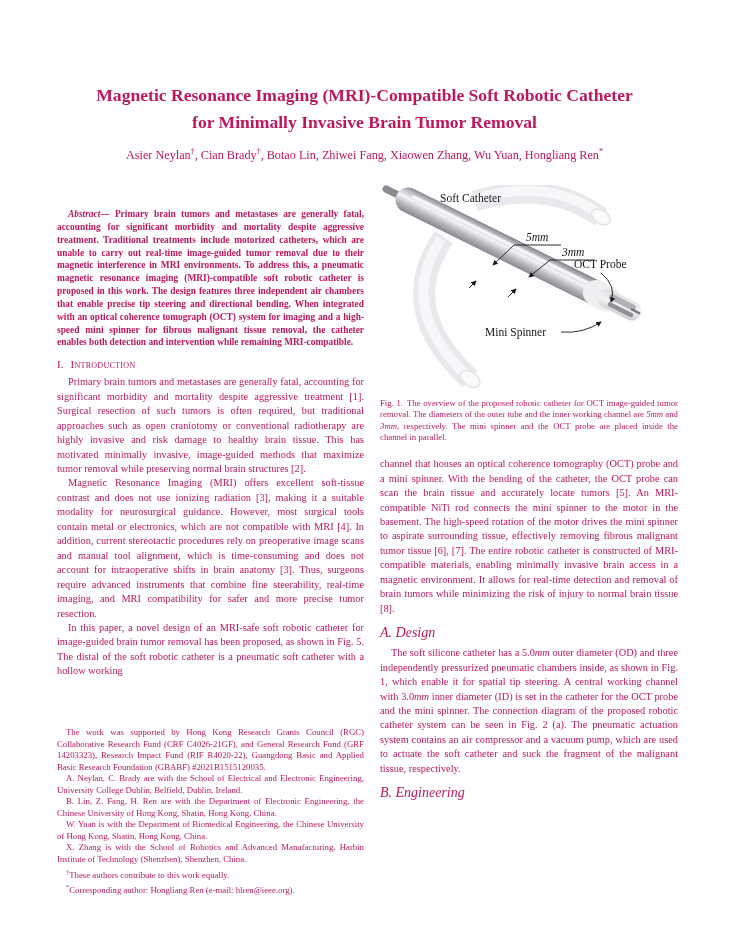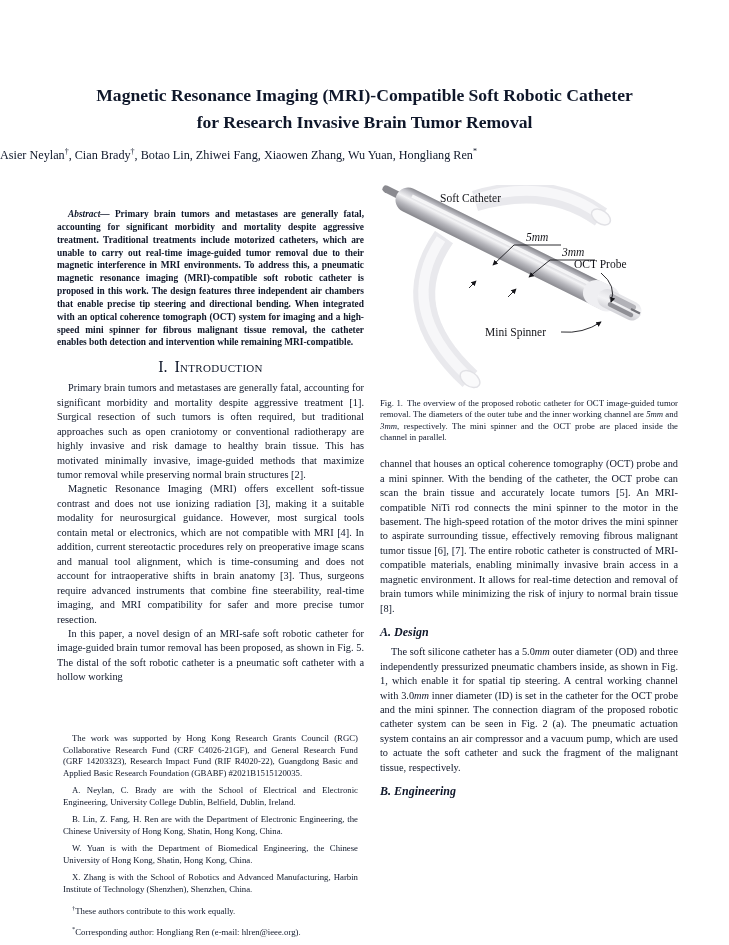--- a/index.html
+++ b/index.html
@@ -2,66 +2,66 @@
 <html><head>
 <meta charset="utf-8">
 <style>
   html, body { margin: 0; padding: 0; background: #ffffff; }
   .page {
     position: relative;
     width: 729px;
     height: 945px;
     background: #ffffff;
     font-family: "Liberation Serif", "DejaVu Serif", serif;
-    color: #0f172a;
+    color: #be185d;
     overflow: hidden;
   }
 
   
   .title-block {
     position: absolute; top: 82px; left: 0; width: 100%;
     text-align: center; font-weight: 700;
     font-size: 17.6px; line-height: 26.5px;
   }
   .authors-line {
     position: absolute; top: 147px; left: 0; width: 100%;
-    text-align: left; font-size: 12.2px;
+    text-align: center; font-size: 12.2px;
   }
   .authors-line sup { font-size: 8px; }
 
   
   .col-left  { position: absolute; left: 57px;  top: 190px; width: 307px; text-align: justify; margin-top: 18px; }
   .col-right { position: absolute; left: 380px; top: 185px; width: 298px; text-align: justify; }
 
   .abstract {
     margin: 0; font-size: 9.4px; font-weight: 700;
     line-height: 12.85px; text-indent: 11px;
   }
   .abstract .abs-label { font-style: italic; }
 
   .sec-h {
-    font-size: 16px; font-weight: 400; text-align: center;
+    font-size: 11px; font-weight: 400; 
     margin: 9px 0 5px; text-indent: 0;
   }
   .h-num { margin-right: 7px; }
   .h-sc  { font-variant: small-caps; letter-spacing: .3px; }
 
   .sub-h {
-    font-size: 12px; font-style: italic; font-weight: 700;
+    font-size: 14px; font-style: italic; font-weight: 400;
     text-align: left; text-indent: 0; margin: 9px 0 5px;
   }
 
   .bp { font-size: 10.35px; line-height: 14.45px; margin: 0; text-indent: 11px; }
   .bp .it { font-style: italic; }
 
   .footnotes {
     position: absolute; left: 57px; top: 727px; width: 307px;
     text-align: justify; font-size: 8.75px; line-height: 11.55px;
   }
-  .footnotes p { margin: 6px; text-indent: 9px; }
+  .footnotes p { margin: 0; text-indent: 9px; }
   .footnotes sup { font-size: 6.5px; }
 
   
   figure { margin: 0; }
   .fig-wrap { margin: 0 0 4px; text-align: right; }
   .fig-caption {
     font-size: 8.75px; line-height: 11.3px; text-align: justify;
     margin: 2px 0 14px; text-indent: 0;
   }
   .fig-caption .cap-tag { margin-right: 4px; }
@@ -74,21 +74,21 @@
   .fig1 .dim-txt { font-style: italic; }
   .fig1 .ann { stroke: #15151a; stroke-width: 0.9; fill: none; }
 </style>
 </head>
 <body>
 
 <div class="page">
 
   <div class="title-block">
     <div>Magnetic Resonance Imaging (MRI)-Compatible Soft Robotic Catheter</div>
-    <div>for Research Invasive Brain Tumor Removal</div>
+    <div>for Minimally Invasive Brain Tumor Removal</div>
   </div>
 
   <div class="authors-line"><span>Asier Neylan</span><sup>†</sup><span>, Cian Brady</span><sup>†</sup><span>, Botao Lin, Zhiwei Fang, Xiaowen Zhang, Wu Yuan, Hongliang Ren</span><sup>*</sup></div>
 
   <div class="col-left">
     <p class="abstract">
       <span class="abs-label">Abstract—</span><span> Primary brain tumors and metastases are generally fatal, accounting for significant morbidity and mortality despite aggressive treatment. Traditional treatments include motorized catheters, which are unable to carry out real-time image-guided tumor removal due to their magnetic interference in MRI environments. To address this, a pneumatic magnetic resonance imaging (MRI)-compatible soft robotic catheter is proposed in this work. The design features three independent air chambers that enable precise tip steering and directional bending. When integrated with an optical coherence tomograph (OCT) system for imaging and a high-speed mini spinner for fibrous malignant tissue removal, the catheter enables both detection and intervention while remaining MRI-compatible.</span>
     </p>
 
     <h2 class="sec-h">

